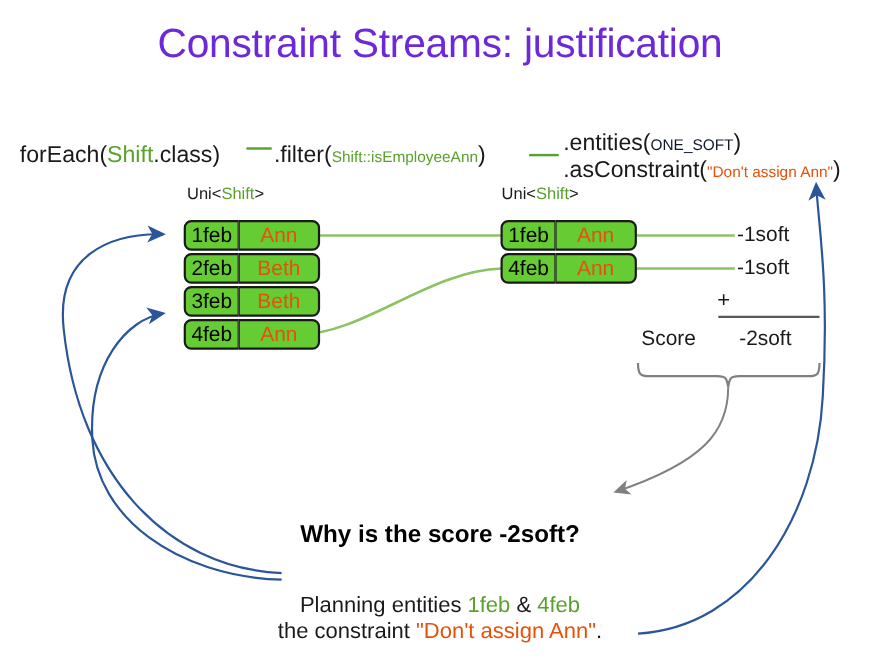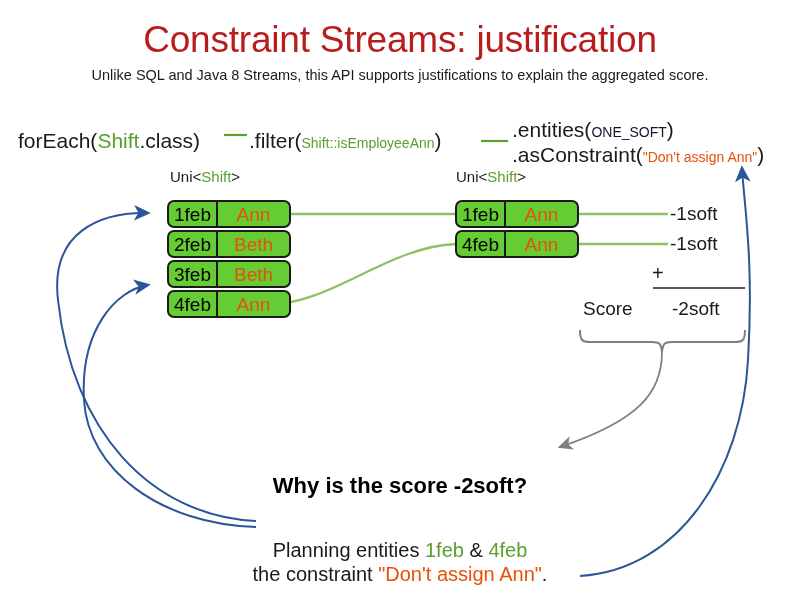--- a/index.html
+++ b/index.html
@@ -22,21 +22,21 @@
   }
   .abs { position: absolute; }
 
   
   #title {
     left: 0; top: 18px; width: 800px;
     text-align: center;
     font-size: 37px;
     line-height: 44px;
     letter-spacing: -0.2px;
-    color: #b91c1c;
+    color: #6d28d9;
     white-space: nowrap;
   }
   #subtitle {
     left: 0; top: 66px; width: 800px;
     text-align: center;
     font-size: 14.5px;
     line-height: 18px;
     color: #1a1a1a;
     white-space: nowrap;
   }
@@ -159,21 +159,20 @@
     width: 800px; height: 600px;
     pointer-events: none;
   }
 </style>
 </head>
 <body>
 
 <div id="stage">
 
   <div class="abs" id="title">Constraint Streams: justification</div>
-  <div class="abs" id="subtitle">Unlike SQL and Java 8 Streams, this API supports justifications to explain the aggregated score.</div>
 
   <div class="abs code" id="code-foreach"><span>forEach(</span><span class="g">Shift</span><span>.class)</span></div>
 
   <div class="abs code" id="code-filter"><span>.filter(</span><span class="small-green">Shift::isEmployeeAnn</span><span>)</span></div>
 
   <div class="abs code" id="code-penalize"><span>.entities(</span><span class="small-caps">ONE_SOFT</span><span>)</span></div>
 
   <div class="abs code" id="code-asconstraint"><span>.asConstraint(</span><span class="small-orange">"Don't assign Ann"</span><span>)</span></div>
 
   <svg class="overlay" viewBox="0 0 800 600">

